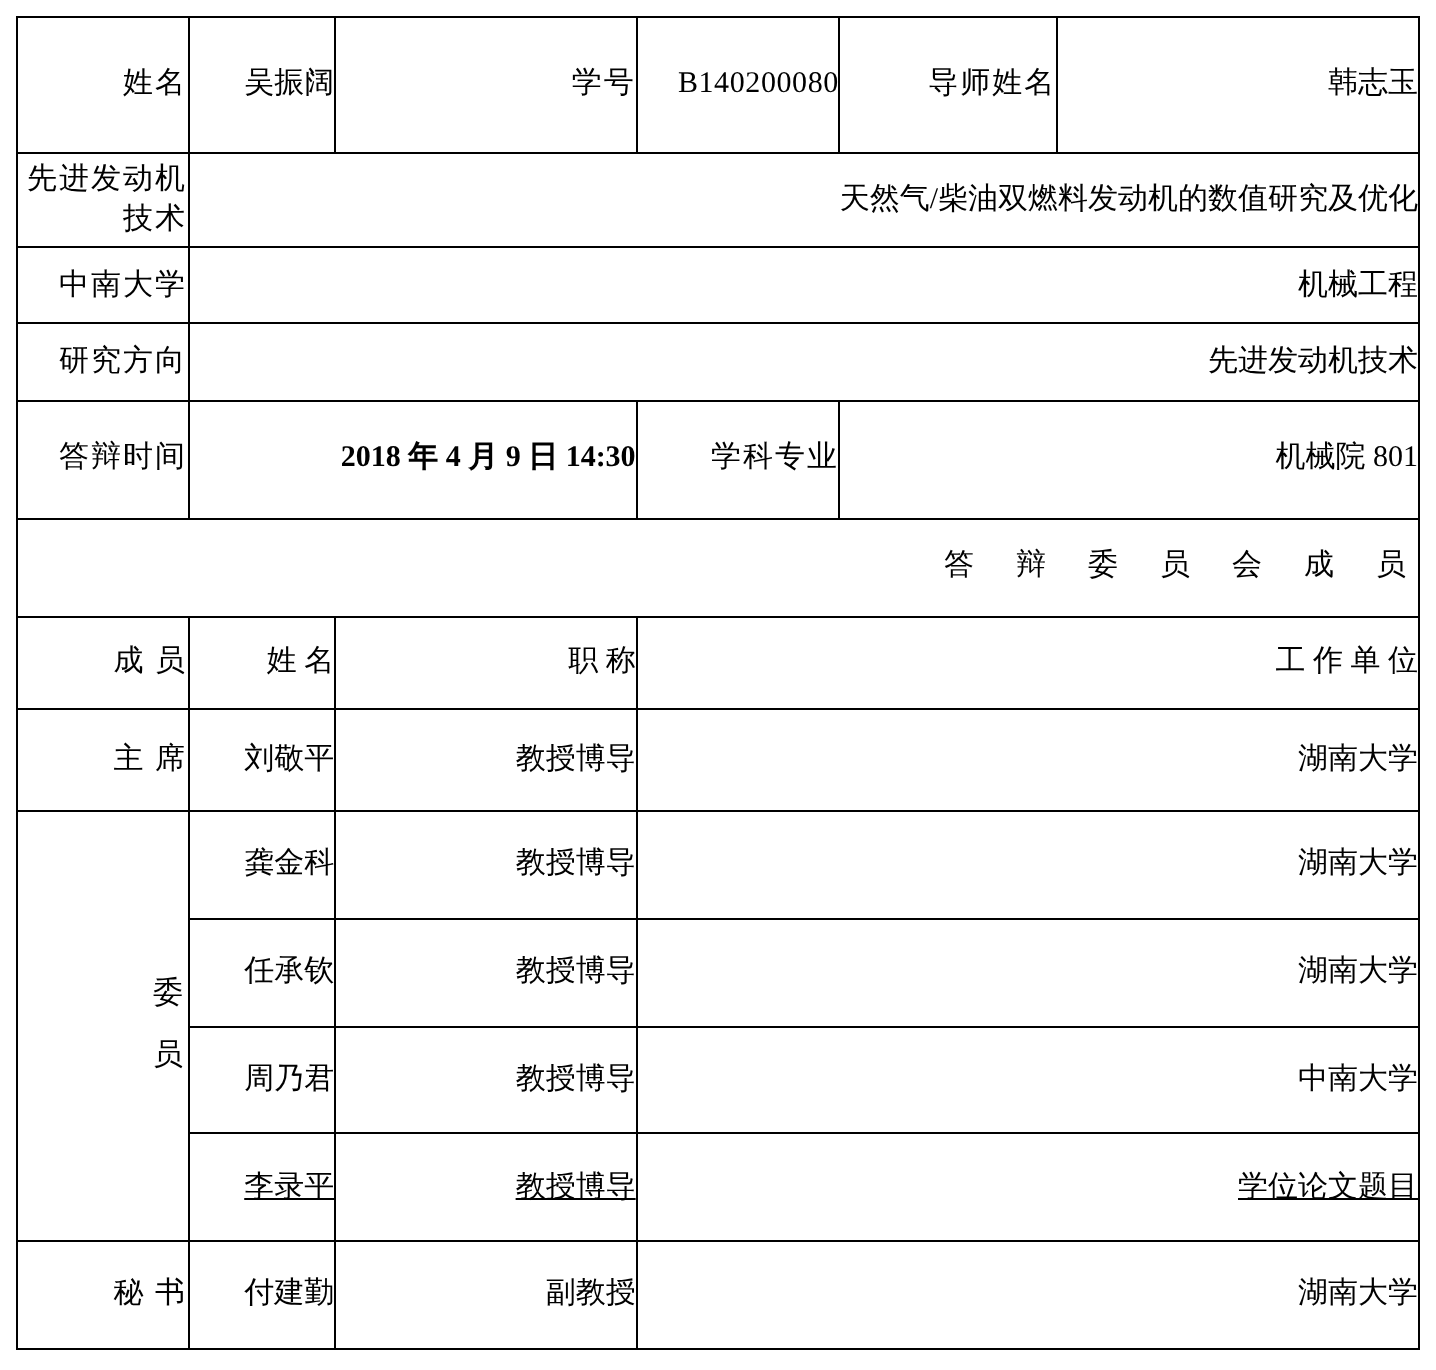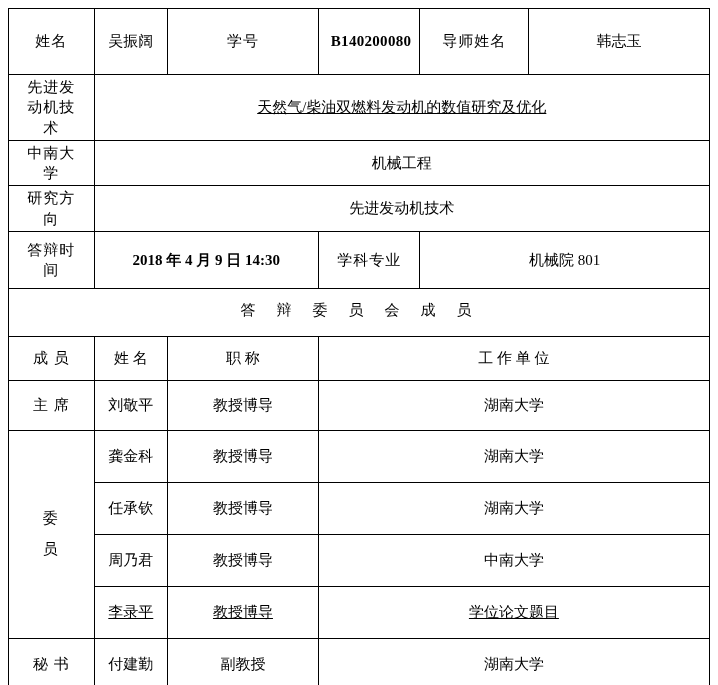--- a/index.html
+++ b/index.html
@@ -21,52 +21,51 @@
     padding: 8px 8px 10px 8px;
   }
   table.defense-table {
     width: 100%;
     height: 100%;
     border-collapse: collapse;
     table-layout: fixed;
   }
   table.defense-table td {
     border: 1px solid #000000;
-    text-align: center;
+    text-align: right;
     vertical-align: middle;
     font-size: 15px;
-    padding: 2px 12px;
+    padding: 2px 0;
     line-height: 1.35;
   }
   .label-cell {
     letter-spacing: 1px;
   }
   .wide-title {
     font-size: 15.5px;
-    text-decoration: underline;
   }
   .section-header {
     font-size: 16px;
     letter-spacing: 6px;
     padding: 8px 4px;
   }
   .col-header {
     font-size: 15px;
   }
   .vertical-label {
     font-size: 15px;
     letter-spacing: 2px;
   }
   .vertical-label .stack-line {
     display: block;
     line-height: 2.1;
   }
   .mono-id {
     font-family: "Liberation Serif", "DejaVu Serif", serif;
-    font-weight: bold;
+    font-weight: normal;
     font-size: 14.5px;
     letter-spacing: 0.3px;
   }
   .date-cell {
     font-size: 14.5px;
     font-weight: bold;
   }
 </style>
 </head>
 <body>

